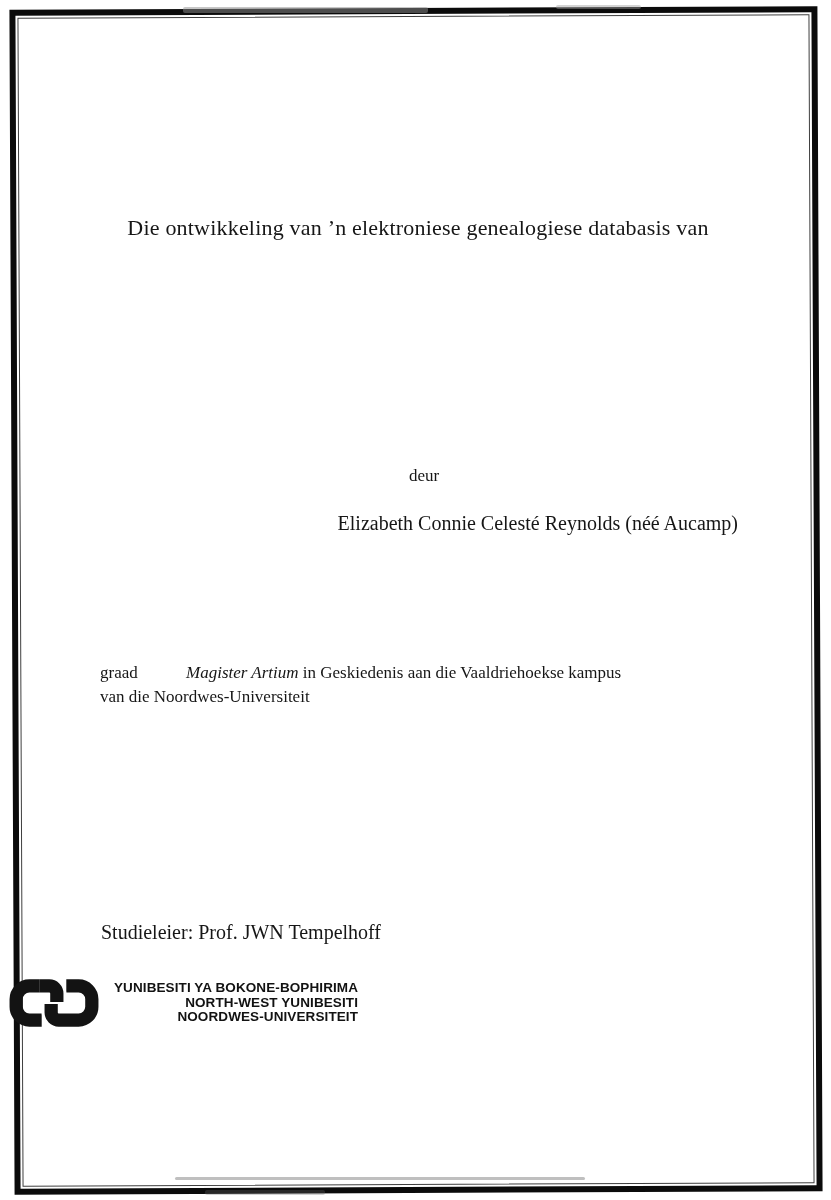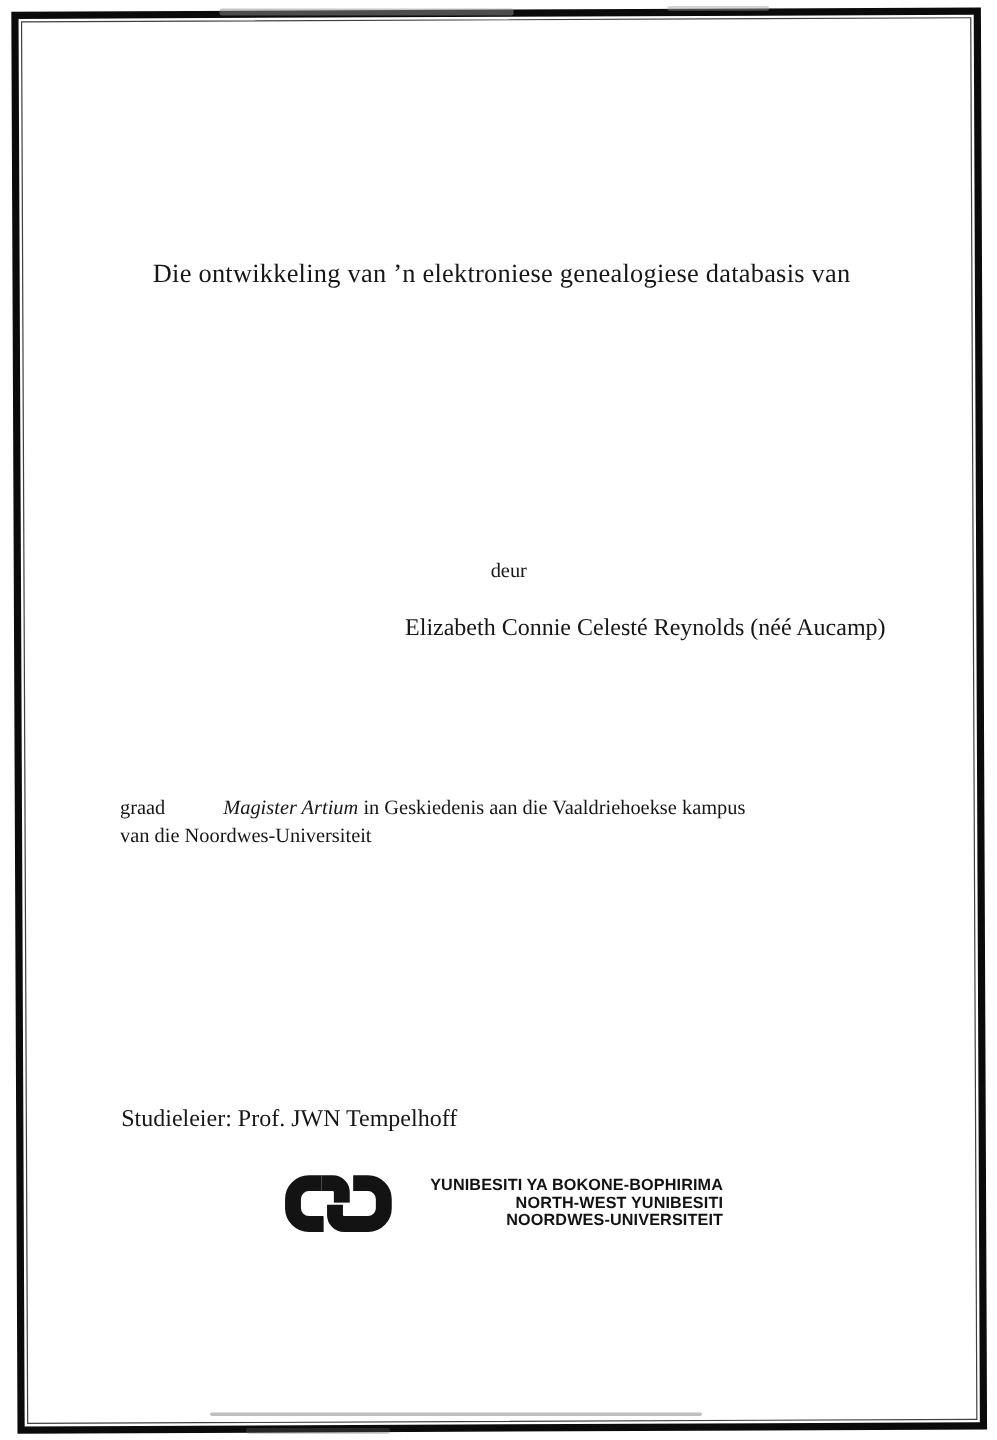--- a/index.html
+++ b/index.html
@@ -70,23 +70,22 @@
   .submission .italic { font-style: italic; margin-left: 44px; }
   .supervisor-block {
     top: 882px; left: 101px; width: 500px;
     font-size: 20px;
     line-height: 28px;
     margin-top: 36px;
   }
   .logo-row {
     top: 968px; left: 0; width: 100%;
     display: flex;
-    justify-content: center;
     align-items: center;
-    gap: 22px;
+    gap: 6px;
   }
   .logo-mark { flex: 0 0 auto; display: block; }
   .logo-text {
     font-family: "Liberation Sans", "DejaVu Sans", sans-serif;
     font-weight: 700;
     font-size: 13.5px;
     line-height: 14.6px;
     text-align: right;
     letter-spacing: .1px;
     color: #121212;

